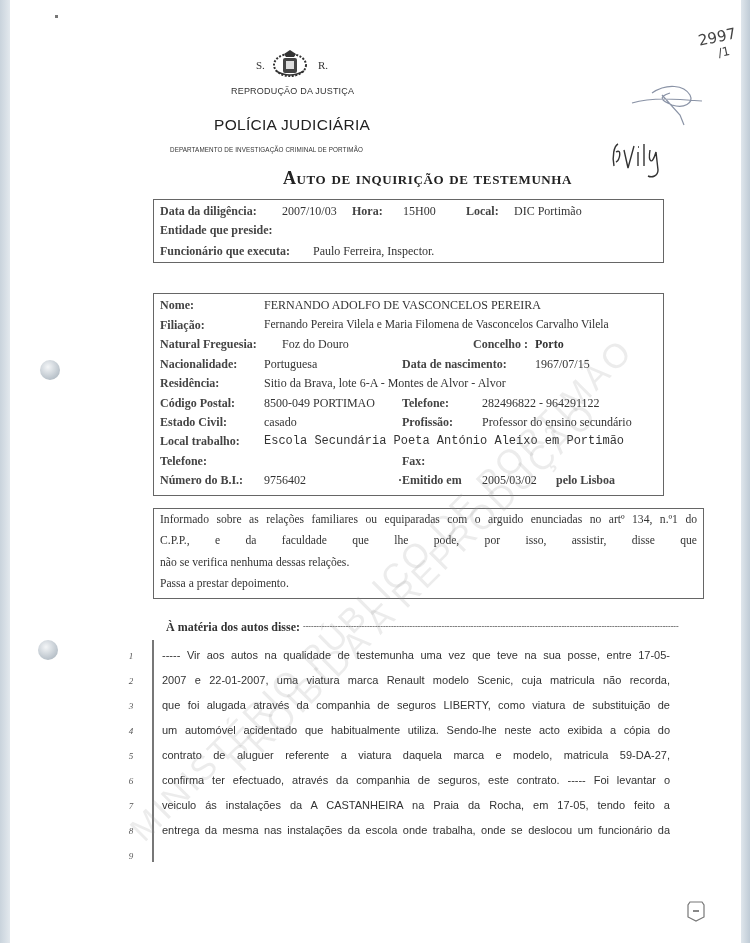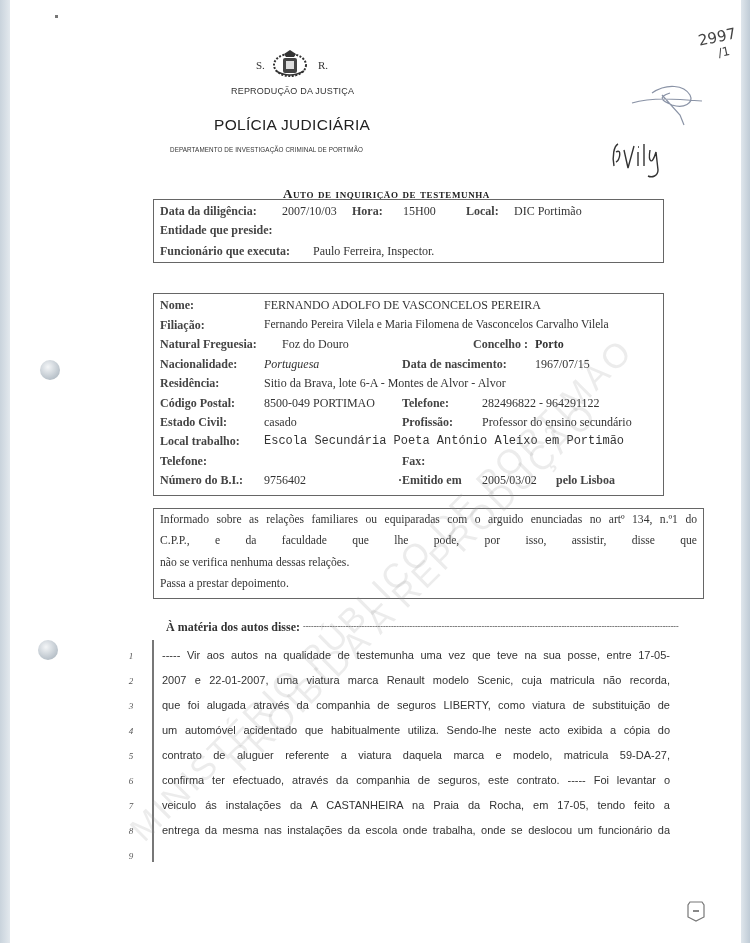--- a/index.html
+++ b/index.html
@@ -12,21 +12,21 @@
   .crest .s, .crest .r { position:absolute; top:12px; font-size:11px; color:#333; }
   .crest .s { left:0; } .crest .r { left:62px; }
   .crest .emblem { position:absolute; left:15px; top:2px; width:38px; height:30px; }
   .ministerio { position:absolute; left:221px; top:86px; font-family:"Liberation Sans", sans-serif; font-size:9px; color:#333; letter-spacing:0.2px; }
   .policia { position:absolute; left:204px; top:116px; font-family:"Liberation Sans", sans-serif; font-size:15.5px; color:#222; letter-spacing:0.3px; }
   .departamento { position:absolute; left:160px; top:146px; font-family:"Liberation Sans", sans-serif; font-size:6.3px; color:#333; letter-spacing:0.1px; }
   .case-info { position:absolute; left:473px; top:74px; font-size:12px; line-height:14px; color:#222; }
   .case-info b { font-weight:bold; }
   .hand-num { position:absolute; left:688px; top:28px; font-family:"DejaVu Sans", sans-serif; font-size:15px; color:#444; transform:rotate(-12deg); }
   .hand-frac { position:absolute; left:708px; top:45px; font-family:"DejaVu Sans", sans-serif; font-size:12px; color:#444; transform:rotate(-12deg); }
-  .title { position:absolute; left:273px; top:186px; font-size:13px; font-weight:bold; letter-spacing:0.6px; color:#222; font-variant:small-caps; }
+  .title { position:absolute; left:273px; top:168px; font-size:18px; font-weight:bold; letter-spacing:0.6px; color:#222; font-variant:small-caps; }
   .box { position:absolute; border:1.5px solid #666; background:transparent; }
   .row { position:absolute; font-size:12px; color:#333; white-space:nowrap; }
   .lbl { font-weight:bold; color:#444; position:absolute; }
   .val { position:absolute; color:#333; }
   .just { position:absolute; left:6px; right:6px; font-size:11.6px; color:#333; text-align:justify; text-align-last:justify; }
   .plain { position:absolute; left:6px; font-size:11.6px; color:#333; }
   .materia { position:absolute; left:156px; top:620px; font-size:12px; color:#333; white-space:nowrap; }
   .materia b { font-weight:bold; }
   .dash-fill { display:inline-block; overflow:hidden; vertical-align:baseline; }
   .vbar { position:absolute; left:142px; top:640px; width:1.5px; height:222px; background:#777; }
@@ -105,21 +105,21 @@
       <span class="val" style="left:104px; font-size:11.6px;">Fernando Pereira Vilela e Maria Filomena de Vasconcelos Carvalho Vilela</span>
     </div>
     <div class="row" style="top:43px; left:6px;">
       <span class="lbl" style="left:0;">Natural Freguesia:</span>
       <span class="val" style="left:122px;">Foz do Douro</span>
       <span class="lbl" style="left:313px;">Concelho :</span>
       <span class="val" style="left:375px;font-weight:bold;">Porto</span>
     </div>
     <div class="row" style="top:63px; left:6px;">
       <span class="lbl" style="left:0;">Nacionalidade:</span>
-      <span class="val" style="left:104px;font-style:italic;">Portuguesa</span>
+      <span class="val" style="left:104px;">Portuguesa</span>
       <span class="lbl" style="left:242px;">Data de nascimento:</span>
       <span class="val" style="left:375px;">1967/07/15</span>
     </div>
     <div class="row" style="top:82px; left:6px;">
       <span class="lbl" style="left:0;">Residência:</span>
       <span class="val" style="left:104px;">Sitio da Brava, lote 6-A - Montes de Alvor - Alvor</span>
     </div>
     <div class="row" style="top:102px; left:6px;">
       <span class="lbl" style="left:0;">Código Postal:</span>
       <span class="val" style="left:104px;">8500-049 PORTIMAO</span>

